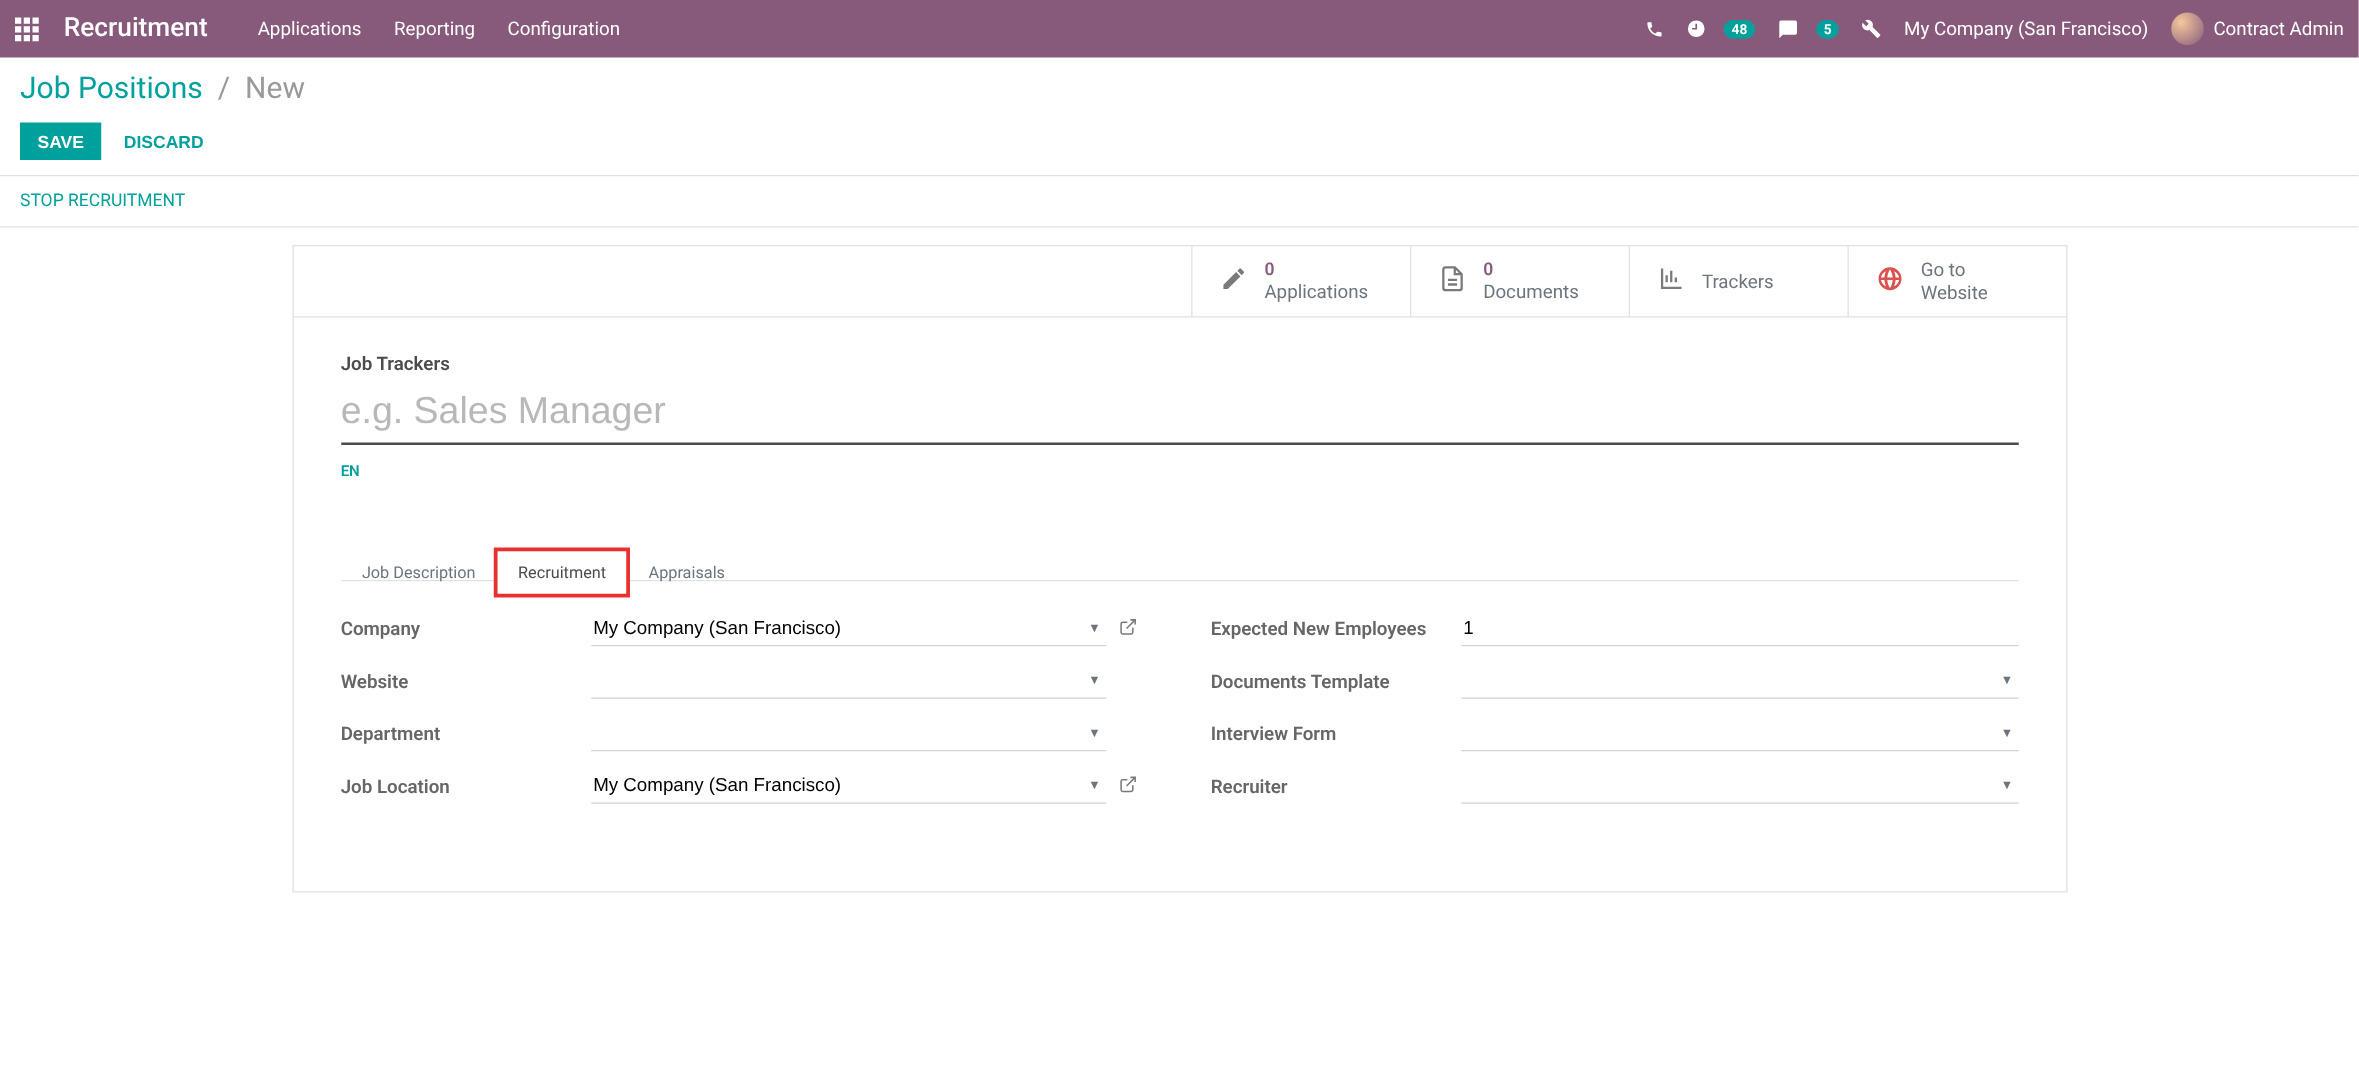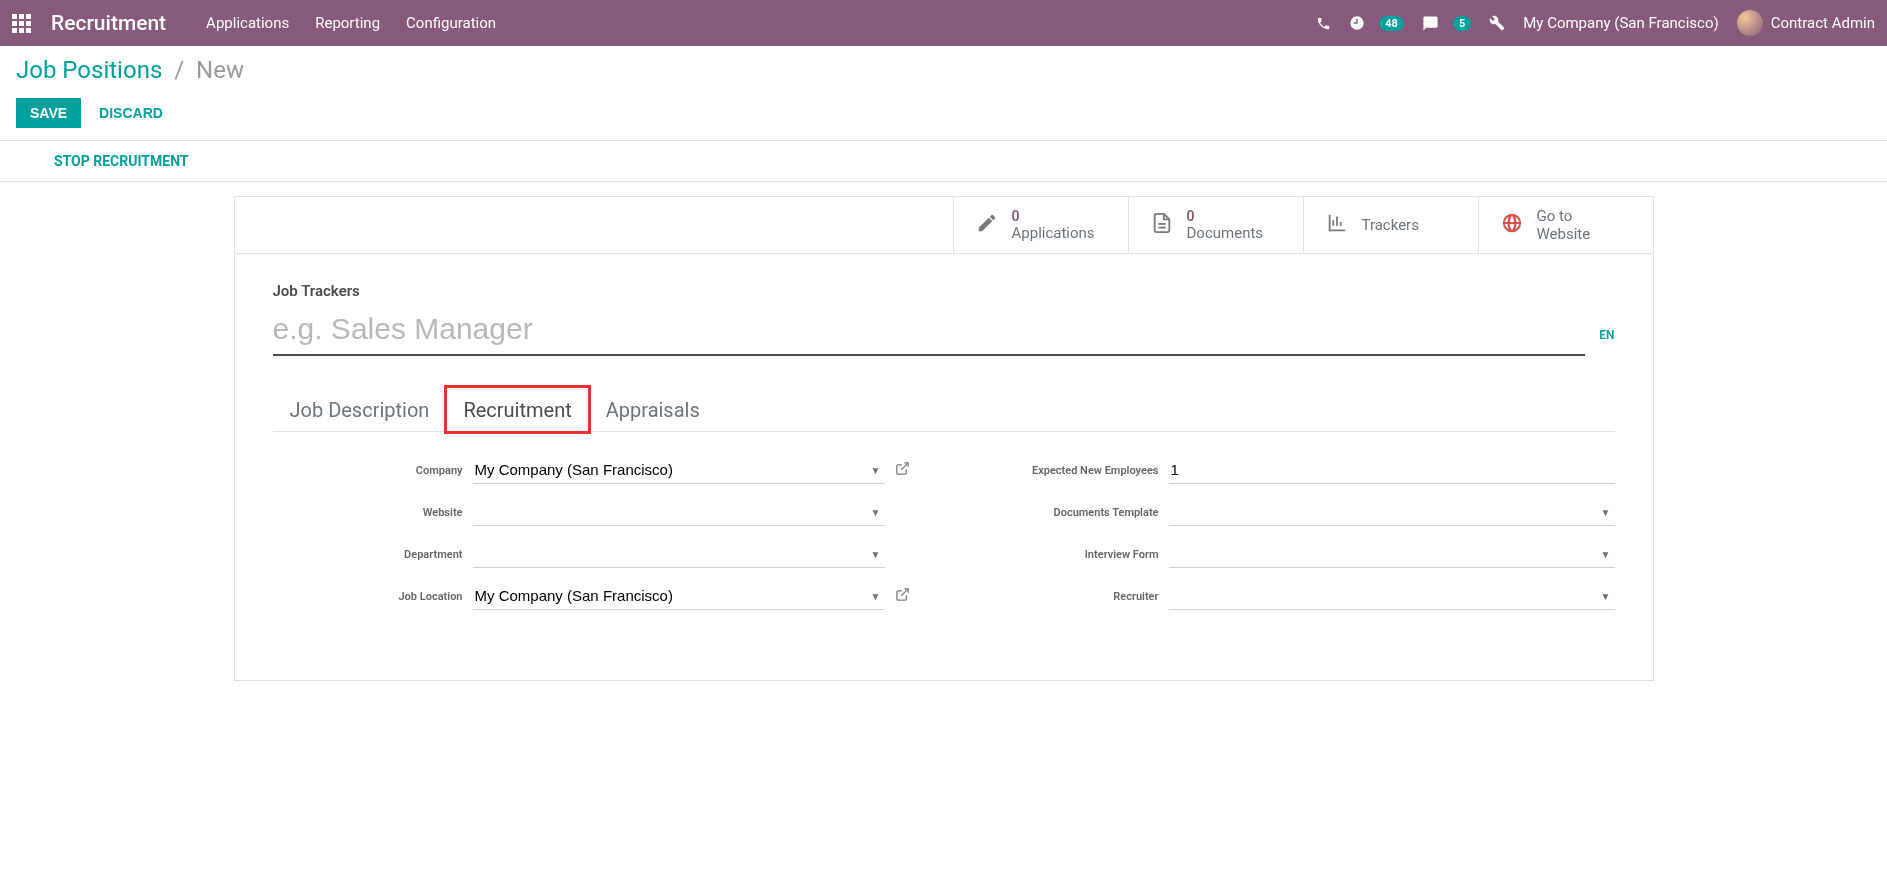--- a/index.html
+++ b/index.html
@@ -25,21 +25,21 @@
 .breadcrumb { font-size: 24px; margin-bottom: 14px; }
 .breadcrumb .lnk { color: #00A09D; cursor: pointer; }
 .breadcrumb .sep { color: #9a9a9a; margin: 0 6px; }
 .breadcrumb .cur { color: #9a9a9a; }
 .actions { display: flex; gap: 18px; align-items: center; }
 .btn-primary { background: #00A09D; color: #fff; border: none; padding: 7px 14px; font-size: 14px; font-weight: 600; cursor: pointer; }
 .btn-link { background: none; border: none; color: #00A09D; font-size: 14px; font-weight: 600; cursor: pointer; }
 
 
 .statusbar { border-top: 1px solid #dee2e6; border-bottom: 1px solid #dee2e6; display: flex; align-items: center; padding: 0 16px; height: 42px; }
-.statusbar .stop { color: #00A09D; font-weight: 700; font-size: 14px; cursor: pointer; margin-left: 38px; }
+.statusbar .stop { color: #00A09D; font-weight: 400; font-size: 14px; cursor: pointer; }
 .statusbar .stages { margin-left: auto; display: flex; align-items: stretch; height: 100%; }
 .stage { position: relative; display: flex; align-items: center; padding: 0 24px 0 30px; font-size: 13px; font-weight: 600; color: #adb5bd; cursor: pointer; }
 .stage.active { background: #e9ecef; color: #875A7B; }
 .stage.active::after {
   content: ""; position: absolute; right: -14px; top: 0; width: 0; height: 0;
   border-top: 21px solid transparent; border-bottom: 21px solid transparent; border-left: 14px solid #e9ecef; z-index: 2;
 }
 .stage.active::before {
   content: ""; position: absolute; right: -16px; top: 0; width: 0; height: 0;
   border-top: 21px solid transparent; border-bottom: 21px solid transparent; border-left: 14px solid #fff; z-index: 1;
@@ -51,34 +51,34 @@
 .statboxes { display: flex; border-bottom: 1px solid #dee2e6; }
 .statspacer { flex: 1; }
 .statbox { border-left: 1px solid #dee2e6; display: flex; align-items: center; gap: 14px; padding: 10px 22px; min-width: 175px; cursor: pointer; }
 .statbox .ico { color: #7a7a7a; }
 .statbox .txt .num { color: #875A7B; font-weight: 600; font-size: 14px; }
 .statbox .txt .lbl { color: #6c757d; font-size: 15px; }
 .statbox.website .ico svg { fill: #d9534f; }
 
 .form-body { padding: 28px 38px 30px; }
 .fieldlabel { font-weight: 600; font-size: 15px; color: #4c4c4c; margin-bottom: 6px; }
-.title-row { display: flex; align-items: flex-end; gap: 14px; }
+.title-row { display: flex; gap: 14px; flex-direction: column; }
 .title-input { flex: 1; border: none; border-bottom: 2px solid #4c4c4c; font-size: 30px; padding: 6px 0 8px; outline: none; color: #4c4c4c; width: 100%; }
 .title-input::placeholder { color: #b8b8b8; }
 .lang-toggle { color: #00A09D; font-weight: 600; font-size: 12px; cursor: pointer; padding-bottom: 14px; }
 
 .tabs { display: flex; border-bottom: 1px solid #dee2e6; margin-top: 30px; }
-.tab { padding: 10px 16px; border: 1px solid transparent; border-bottom: none; color: #6c757d; font-size: 20px; cursor: pointer; position: relative; top: 1px; }
+.tab { padding: 10px 16px; border: 1px solid transparent; border-bottom: none; color: #6c757d; font-size: 13px; cursor: pointer; position: relative; top: 12px; }
 .tab.active { border-color: #dee2e6; background: #fff; color: #4c4c4c; }
 .tab.highlighted { outline: 3px solid #e9302f; outline-offset: -1px; }
 
 .tabcontent { padding: 24px 0 40px; display: flex; gap: 50px; }
 .col { flex: 1; display: grid; grid-template-columns: 190px 1fr 24px; row-gap: 14px; column-gap: 10px; align-content: start; }
 .col.right { grid-template-columns: 190px 1fr; }
-.flabel { font-weight: 600; color: #666; font-size: 11px; align-self: center; text-align: right; }
+.flabel { font-weight: 600; color: #666; font-size: 15px; align-self: center; }
 .fval { position: relative; }
 .sel { width: 100%; border: none; border-bottom: 1px solid #ced4da; padding: 5px 22px 5px 2px; font-size: 15px; background: transparent; outline: none; }
 .sel-caret { position: absolute; right: 4px; top: 50%; transform: translateY(-50%); pointer-events: none; color: #6c757d; font-size: 10px; }
 .extlink { color: #7a7a7a; cursor: pointer; align-self: center; }
 .txtinput { width: 100%; border: none; border-bottom: 1px solid #ced4da; padding: 5px 2px; font-size: 15px; outline: none; }
 </style>
 </head>
 <body>
 
 <div class="topnav">

